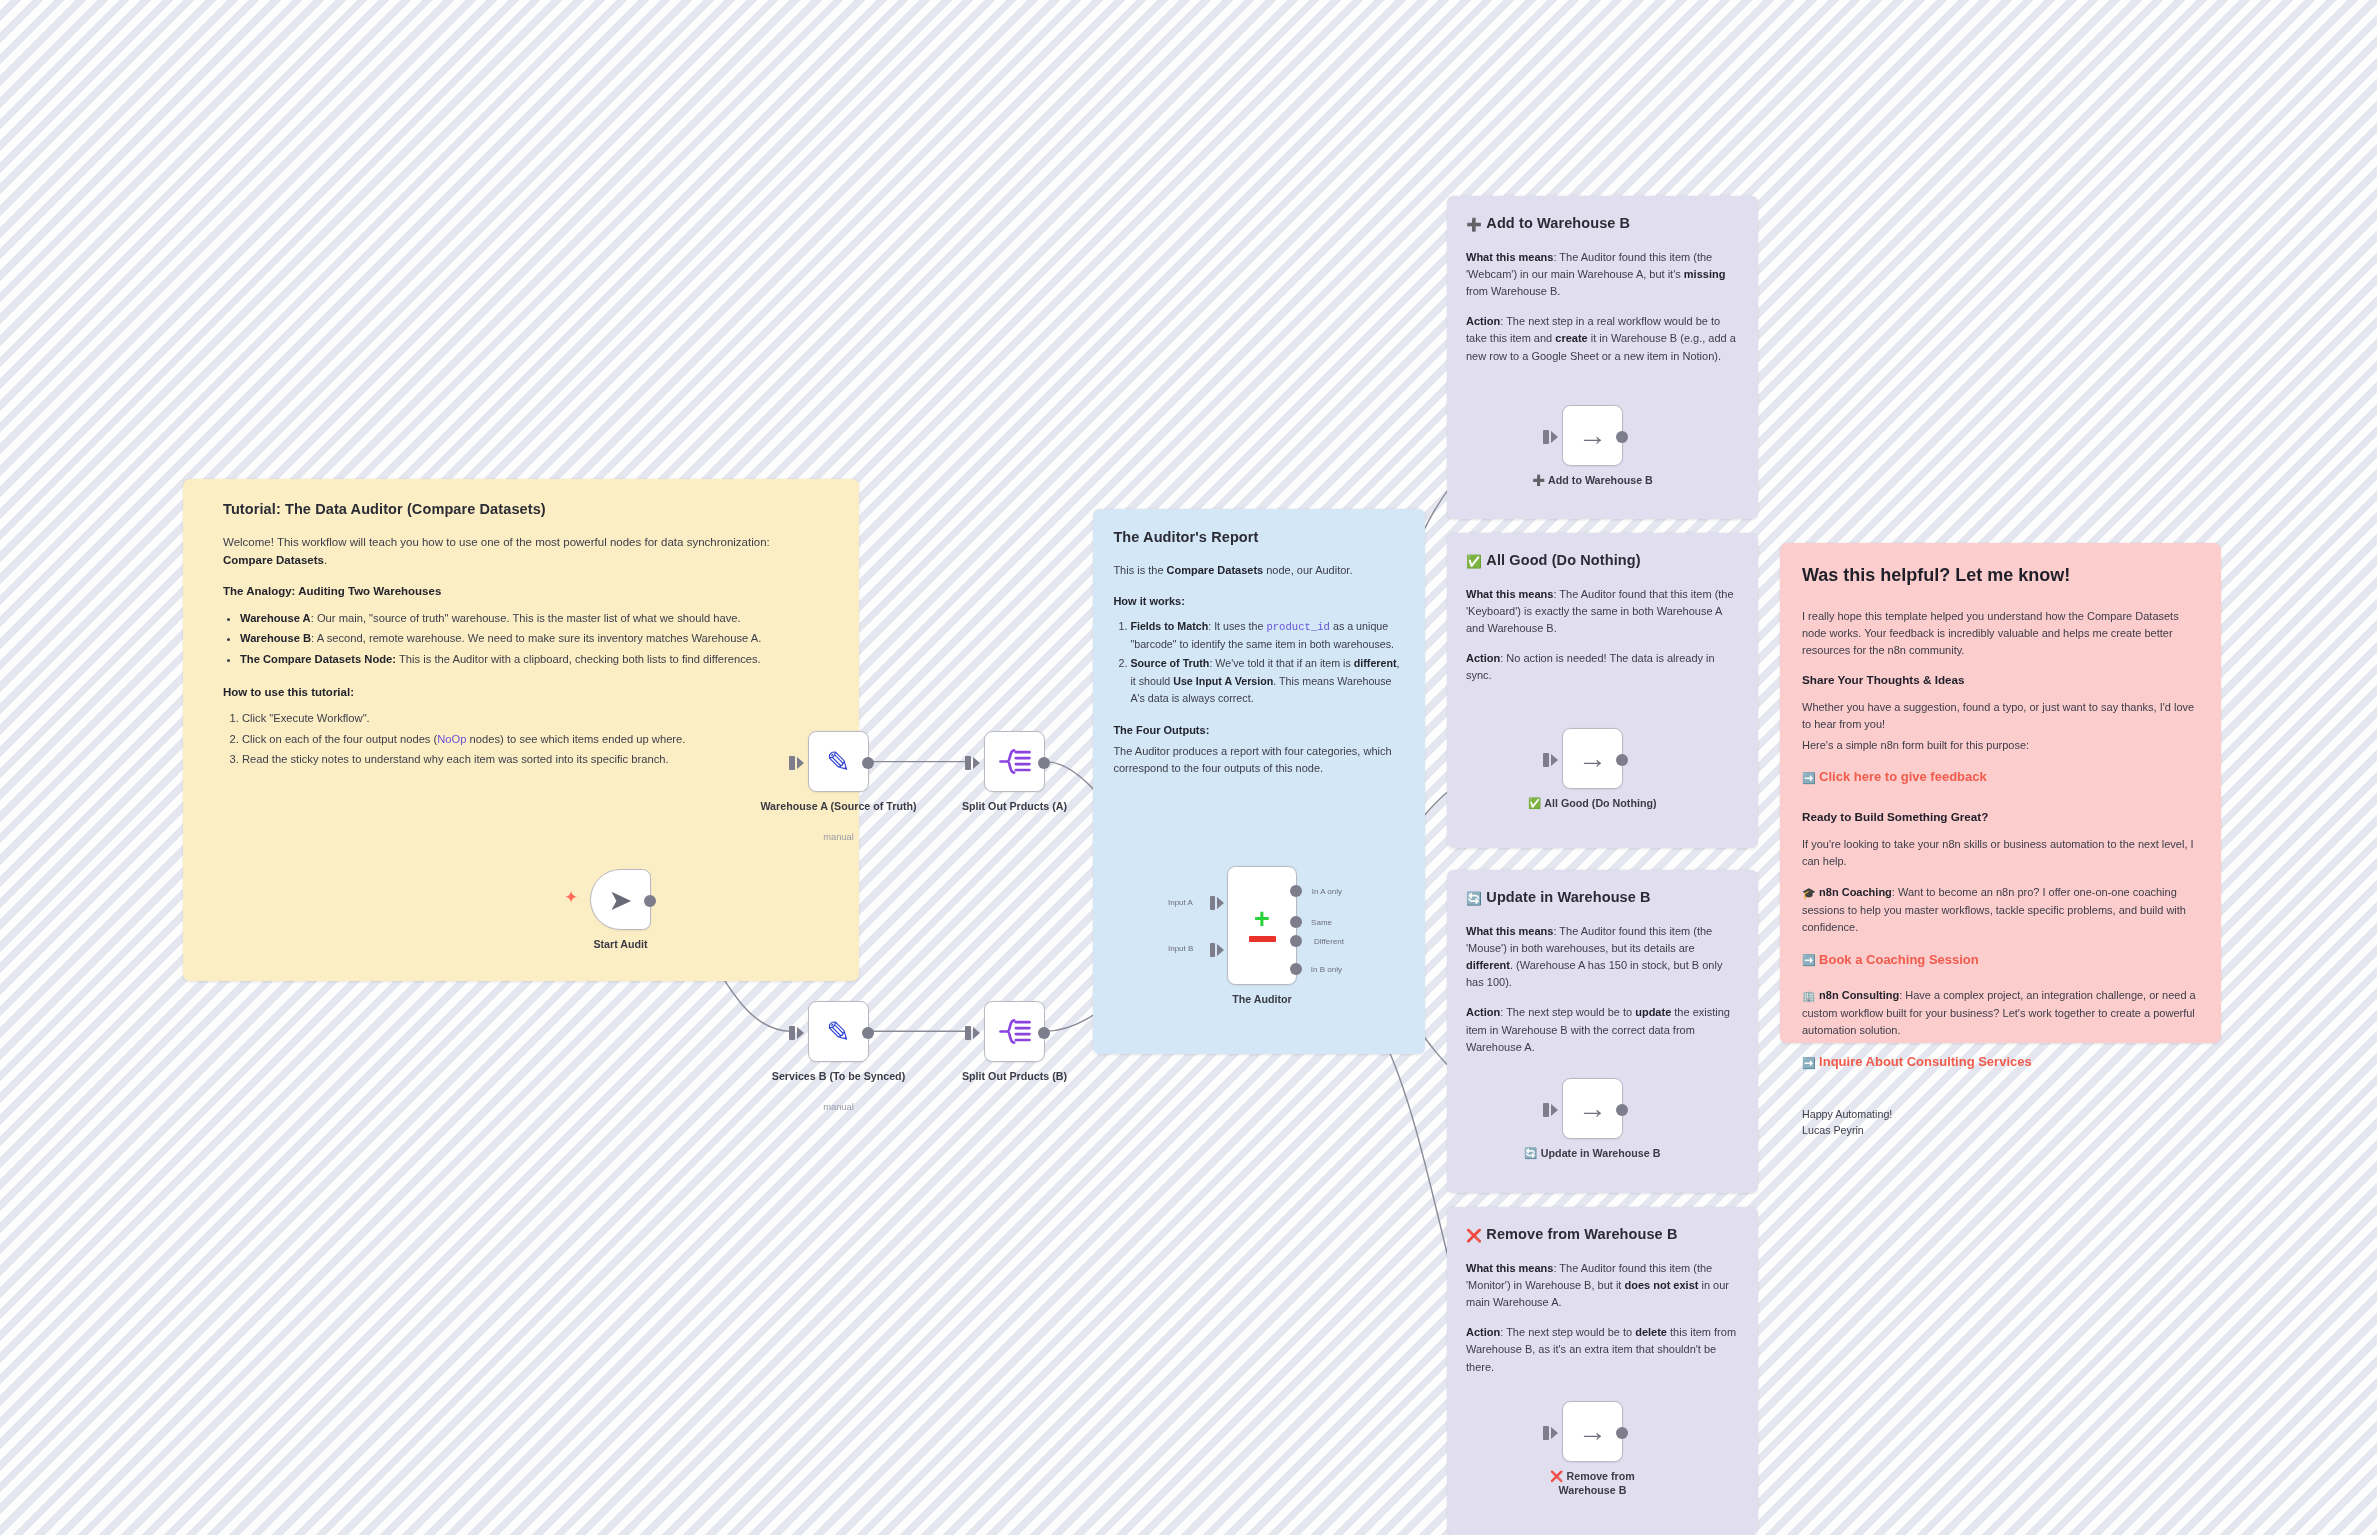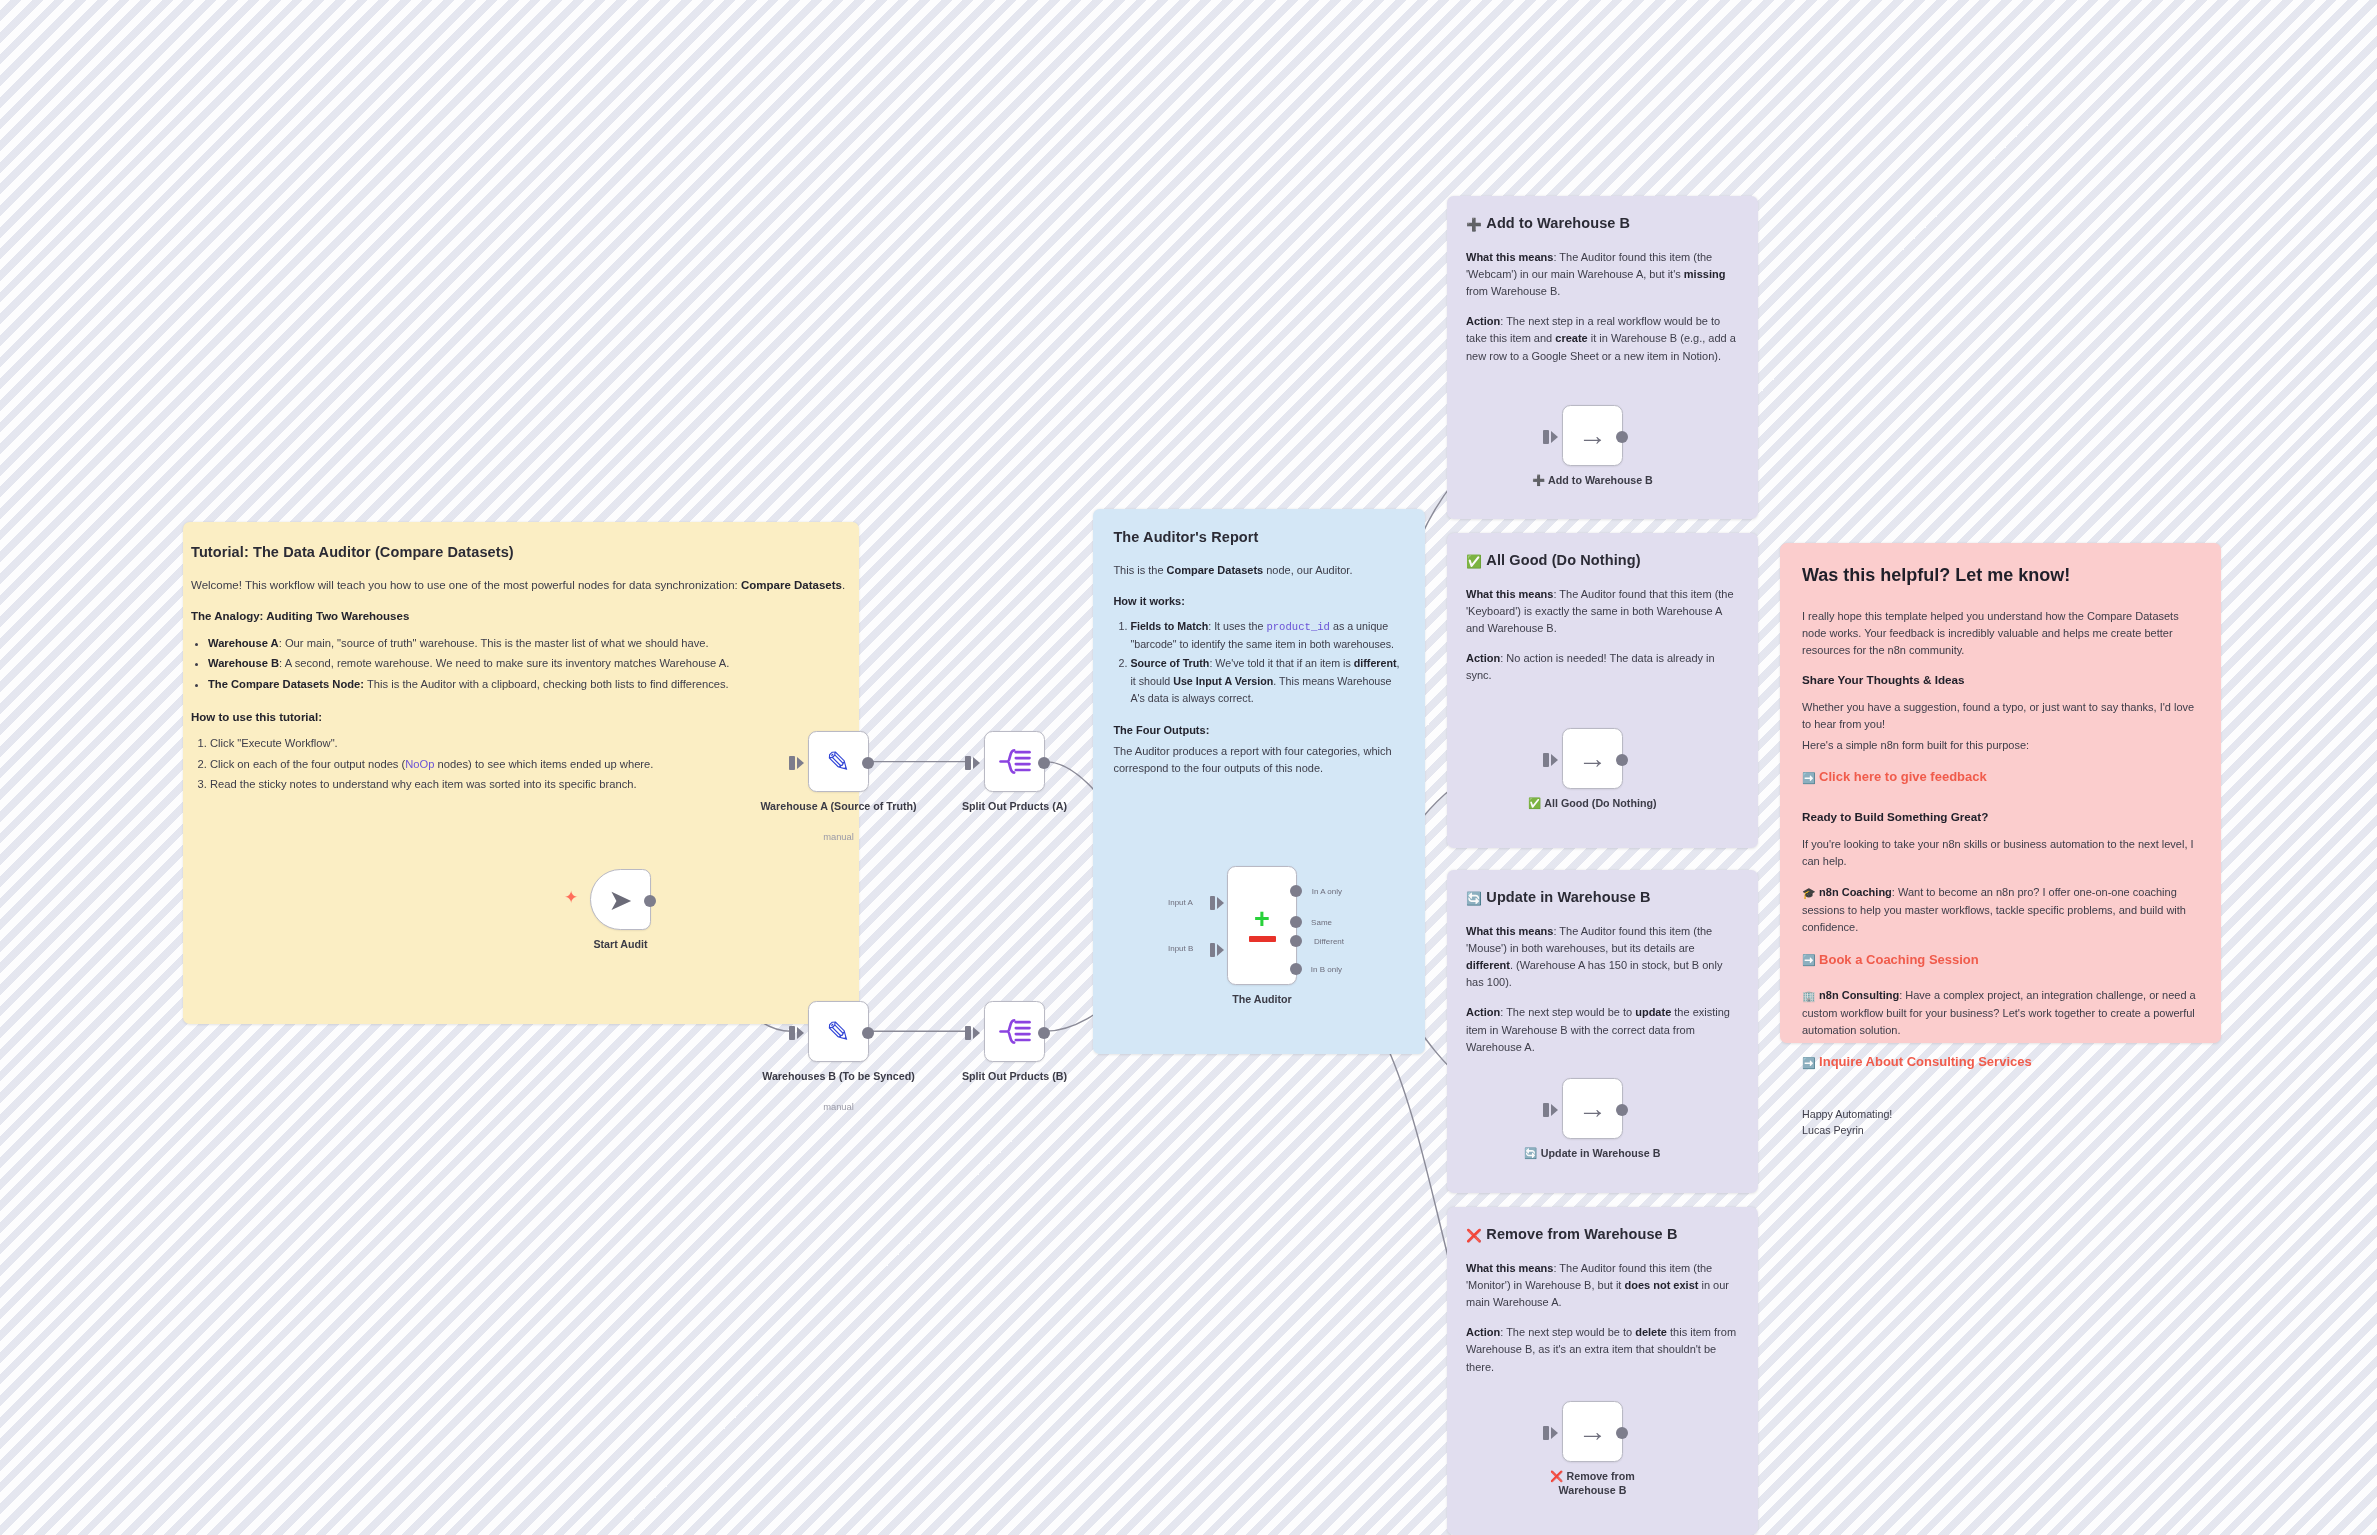--- a/index.html
+++ b/index.html
@@ -96,21 +96,21 @@
 
     <path d="M 1530 1046 C 1620 1046 1590 512 1816 512"></path>
 
     <path d="M 1530 1083 C 1650 1083 1640 891 1816 891"></path>
 
     <path d="M 1530 1105 C 1660 1105 1660 1303 1816 1303"></path>
 
     <path d="M 1530 1138 C 1700 1138 1680 1683 1816 1683"></path>
   </svg>
 
-  <div class="sticky note-yellow" style="left:183px;top:522px;width:676px;height:502px;padding:22px 8px;">
+  <div class="sticky note-yellow" style="left:183px;top:479px;width:676px;height:502px;padding:22px 40px;">
     <h3>Tutorial: The Data Auditor (Compare Datasets)</h3>
     <p>
       <span>Welcome! This workflow will teach you how to use one of the most powerful nodes for data synchronization: </span><b>Compare Datasets</b><span>.</span>
     </p>
     <p style="font-weight:bold;color:#23232d;margin-bottom:8.5px;">The Analogy: Auditing Two Warehouses</p>
     <ul>
       <li><b>Warehouse A</b><span>: Our main, "source of truth" warehouse. This is the master list of what we should have.</span></li>
       <li><b>Warehouse B</b><span>: A second, remote warehouse. We need to make sure its inventory matches Warehouse A.</span></li>
       <li><b>The Compare Datasets Node:</b><span> This is the Auditor with a clipboard, checking both lists to find differences.</span></li>
     </ul>
@@ -254,21 +254,21 @@
     <div class="caption">Split Out Prducts (A)</div>
   </div>
 
   <div class="node" style="left:808px;top:1001px;">
     <div class="box">
       <span class="inbar" style="left:-19.6px;top:24px;"></span>
       <span class="inarrow" style="left:-12px;top:25px;"></span>
       <span class="glyph-pencil">✎</span>
       <span class="dot" style="right:-6px;top:25px;"></span>
     </div>
-    <div class="caption">Warehouses B (To be Synced)</div>
+    <div class="caption">Services B (To be Synced)</div>
     <div class="subcaption">manual</div>
   </div>
 
   <div class="node" style="left:984px;top:1001px;">
     <div class="box">
       <span class="inbar" style="left:-19.6px;top:24px;"></span>
       <span class="inarrow" style="left:-12px;top:25px;"></span>
       <svg width="34" height="29" viewBox="0 0 40 34">
         <g stroke="#8b43e0" stroke-width="3.2" fill="none" stroke-linecap="round">
           <line x1="3" y1="17" x2="11" y2="17"></line>

